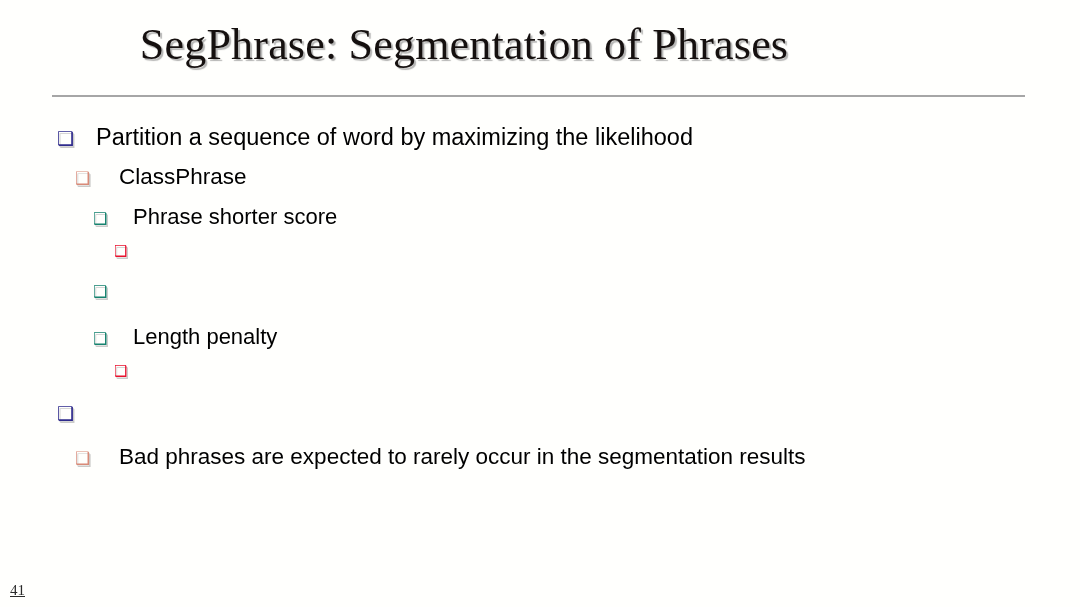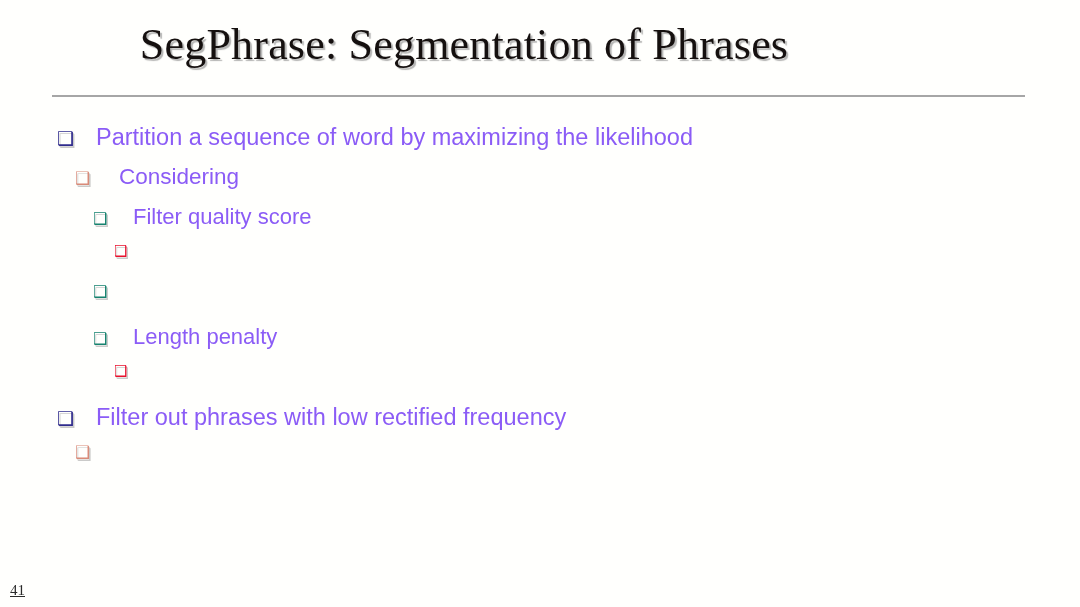--- a/index.html
+++ b/index.html
@@ -57,21 +57,21 @@
   .bullet-mark {
     flex: 0 0 auto;
     font-family: "DejaVu Sans", sans-serif;
     line-height: 1;
     display: inline-block;
     text-shadow: 1.5px 1.5px 0 rgba(150,150,150,0.5);
   }
 
   .bullet-text {
     flex: 1 1 auto;
-    color: #8b5cf6;
+    color: #000000;
     white-space: nowrap;
   }
 
   .bullet-text b { font-weight: bold; }
 
   .math {
     font-family: "Liberation Serif", "DejaVu Serif", serif;
     font-style: italic;
   }
   .math-up {
@@ -116,26 +116,26 @@
 
 <div class="body-list">
 
   <div class="bullet-row lvl1">
     <span class="bullet-mark">❑</span>
     <span class="bullet-text">Partition a sequence of word by maximizing the likelihood</span>
   </div>
 
   <div class="bullet-row lvl2">
     <span class="bullet-mark">❑</span>
-    <span class="bullet-text">Considering</span>
+    <span class="bullet-text">ClassPhrase</span>
   </div>
 
   <div class="bullet-row lvl3">
     <span class="bullet-mark">❑</span>
-    <span class="bullet-text">Filter quality score</span>
+    <span class="bullet-text">Phrase shorter score</span>
   </div>
 
   <div class="bullet-row lvl4">
     <span class="bullet-mark">❑</span>
   </div>
 
   <div class="bullet-row lvl3">
     <span class="bullet-mark">❑</span>
   </div>
 
@@ -143,22 +143,22 @@
     <span class="bullet-mark">❑</span>
     <span class="bullet-text">Length penalty</span>
   </div>
 
   <div class="bullet-row lvl4">
     <span class="bullet-mark">❑</span>
   </div>
 
   <div class="bullet-row lvl1">
     <span class="bullet-mark">❑</span>
-    <span class="bullet-text">Filter out phrases with low rectified frequency</span>
   </div>
 
   <div class="bullet-row lvl2">
     <span class="bullet-mark">❑</span>
+    <span class="bullet-text">Bad phrases are expected to rarely occur in the segmentation results</span>
   </div>
 
 </div>
 
 <div class="page-number">41</div>
 
 </body></html>

